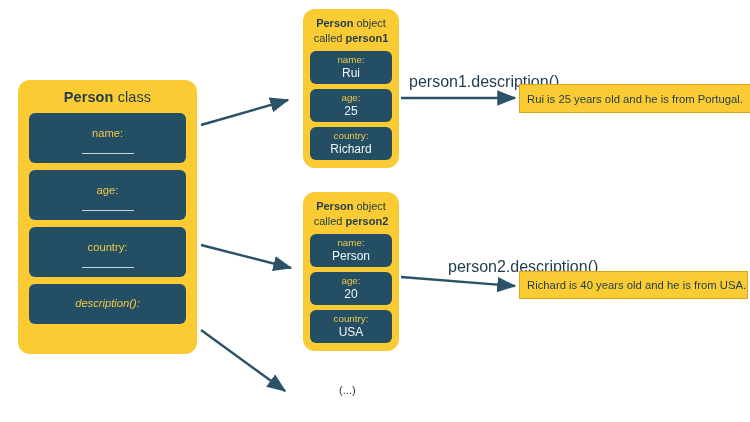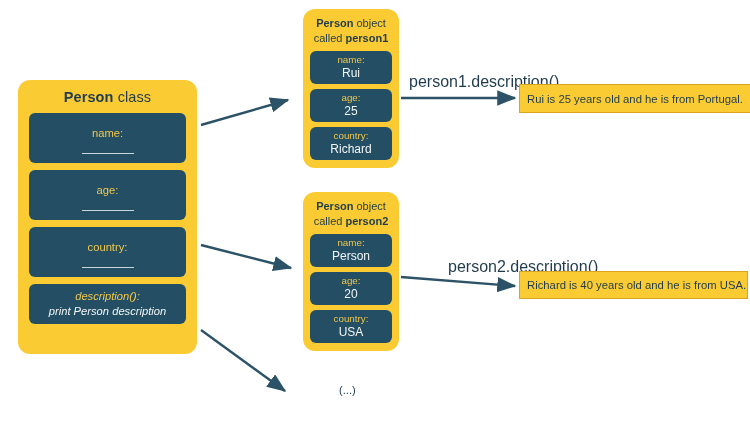--- a/index.html
+++ b/index.html
@@ -215,21 +215,20 @@
       <span class="slot-blank"></span>
     </div>
 
     <div class="slot slot-attr">
       <span class="slot-label">country:</span>
       <span class="slot-blank"></span>
     </div>
 
     <div class="slot slot-method">
       <span class="m1">description():</span>
-      <span class="m2">print Person description</span>
     </div>
   </div>
 
   <div class="ycard obj-box" id="obj-box-1">
     <div class="obj-title"><span class="b">Person</span><span> object</span><br><span>called </span><span class="b">person1</span></div>
 
     <div class="field">
       <span class="field-key">name:</span>
       <span class="field-val">Rui</span>
     </div>

